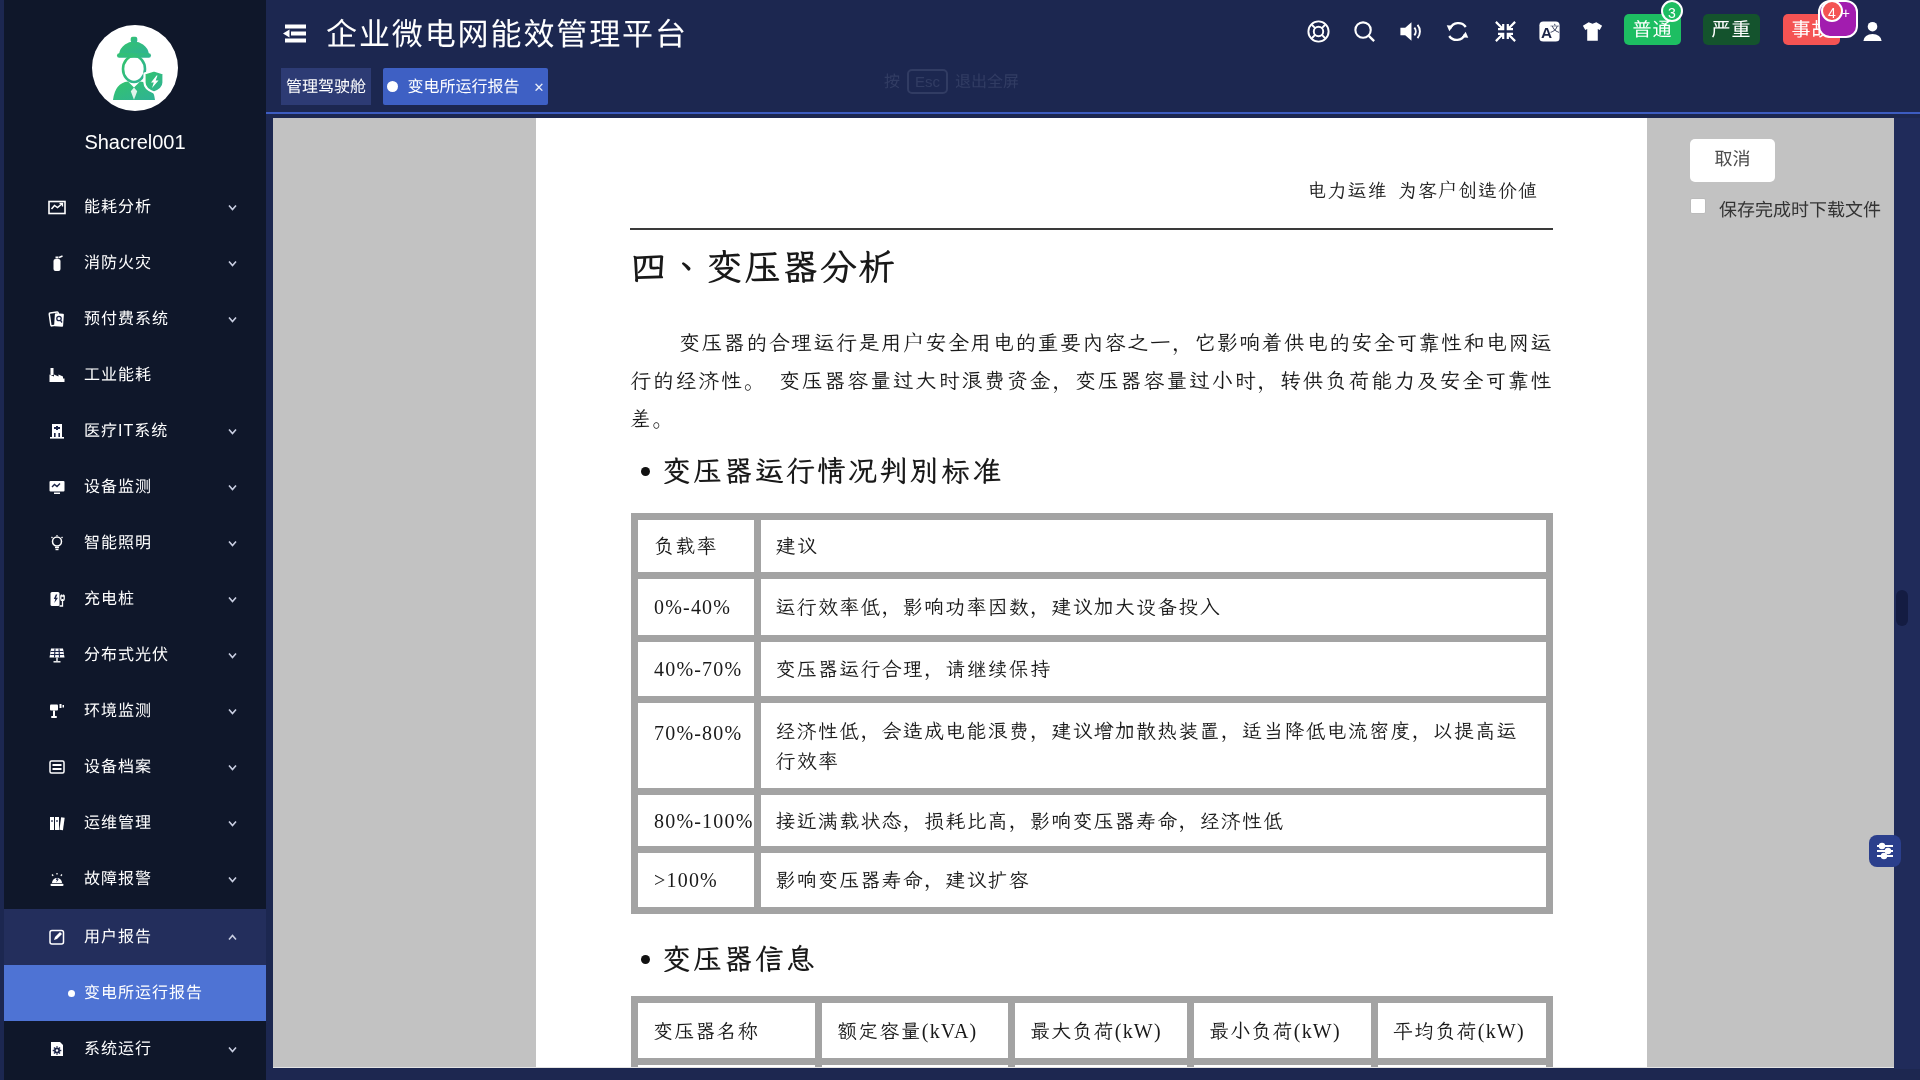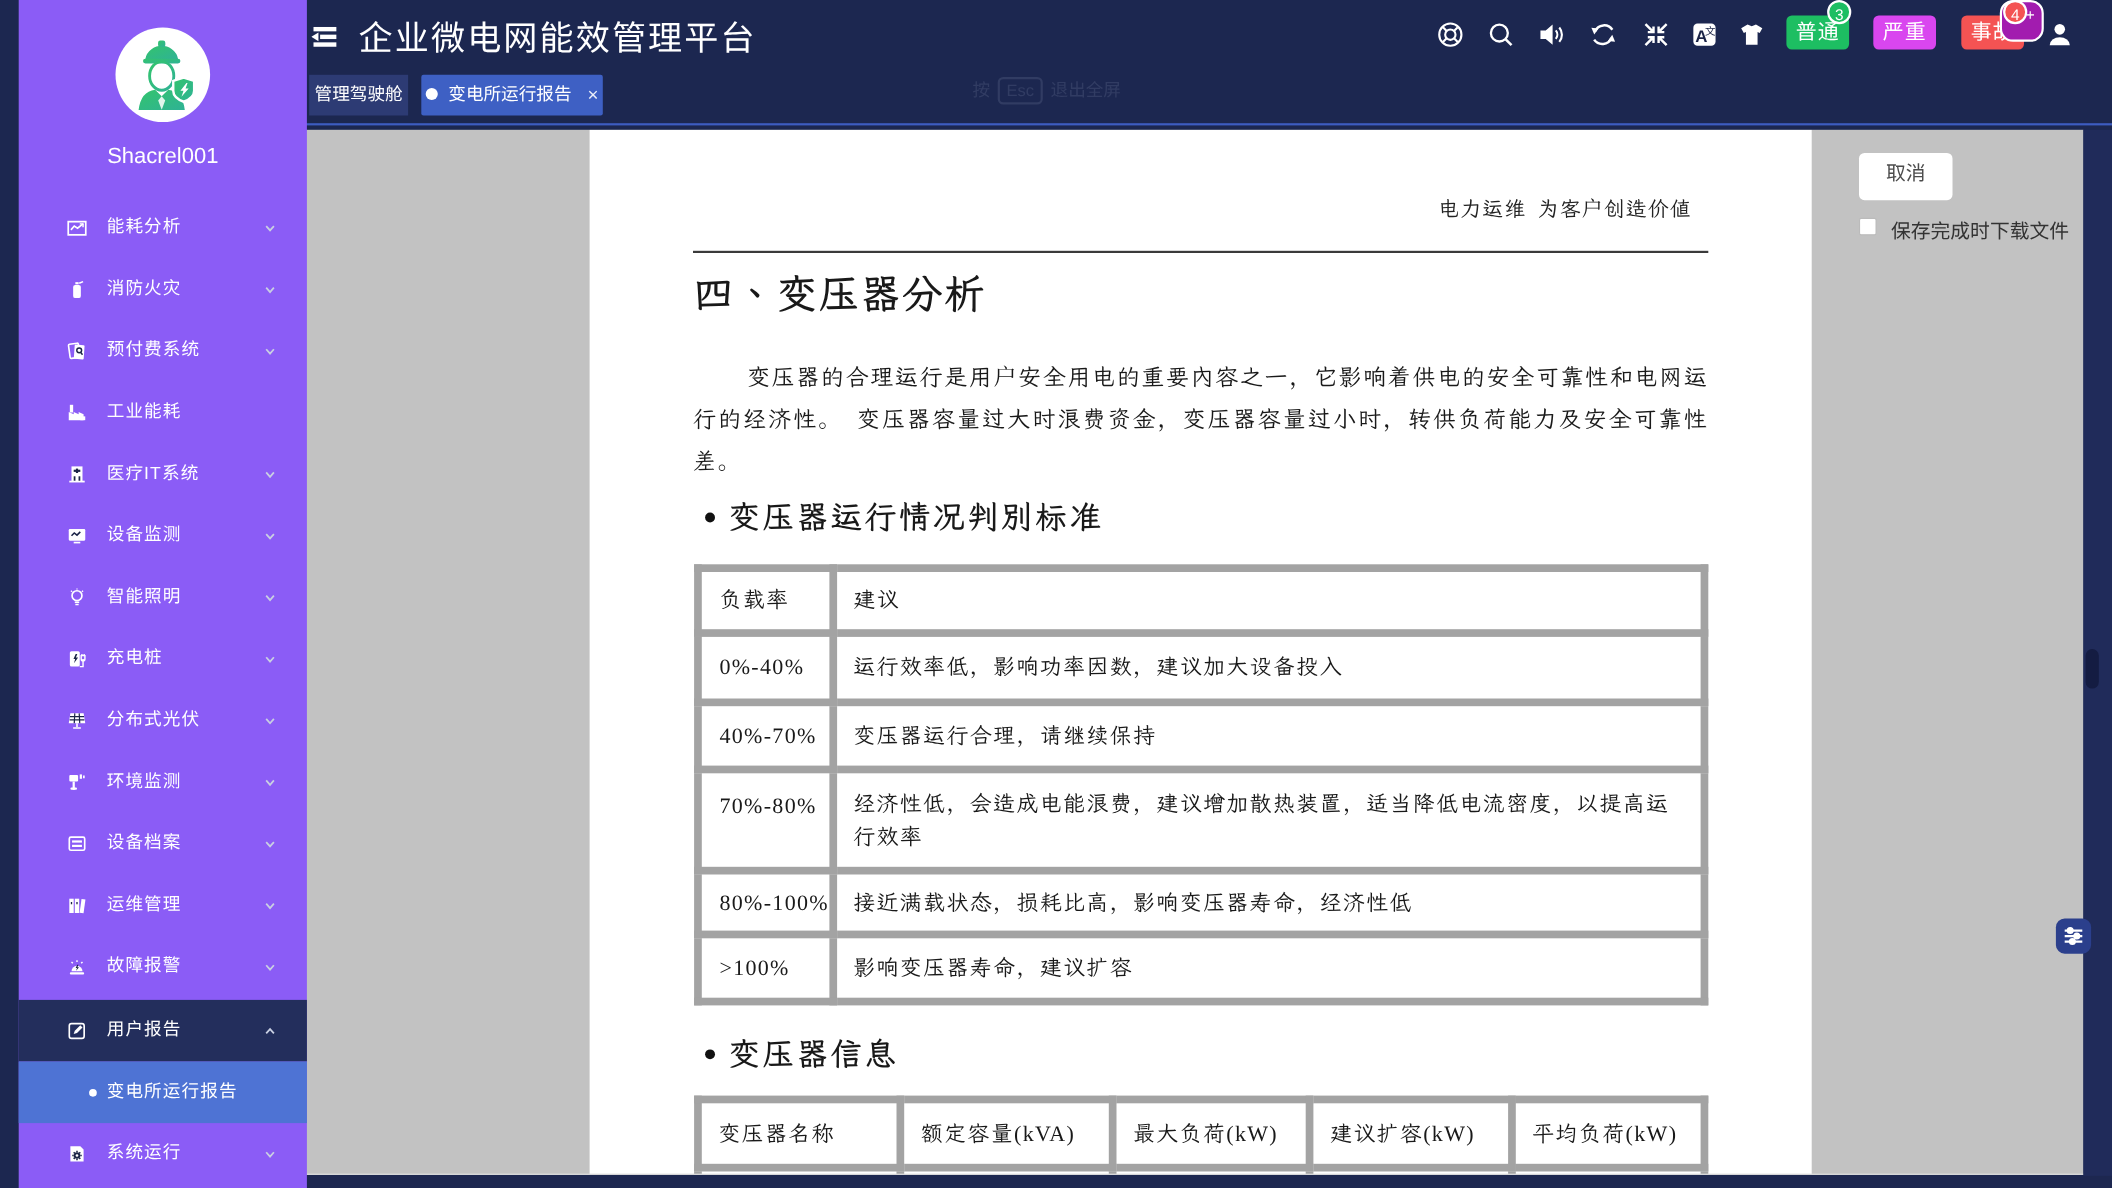--- a/index.html
+++ b/index.html
@@ -1,19 +1,19 @@
 <!DOCTYPE html>
 <html lang="zh-CN"><head>
 <meta charset="utf-8">
 <style>
 *{margin:0;padding:0;box-sizing:border-box}
 html,body{width:1920px;height:1080px;overflow:hidden}
 body{background:#1c2750;font-family:"Liberation Sans",sans-serif;position:relative}
 
-#sidebar{position:absolute;left:17px;top:0;width:262px;height:1080px;background:#8b5cf6;z-index:5}
+#sidebar{position:absolute;left:4px;top:0;width:262px;height:1080px;background:#0f172a;z-index:5}
 #avatar{position:absolute;left:88px;top:25px;width:86px;height:86px;border-radius:50%;background:#fff}
 #uname{position:absolute;left:0;top:131px;width:262px;text-align:center;color:#fff;font-size:20px}
 .mi{position:absolute;left:0;width:262px;height:56px;color:#fff}
 .mi .ic{position:absolute;left:44px;top:19px;width:18px;height:18px}
 .mi .tx{position:absolute;left:80px;top:0;line-height:56px;font-size:16px;letter-spacing:1px}
 .mi .ch{position:absolute;right:28px;top:23px;width:11px;height:11px}
 .chev{width:11px;height:11px;fill:none;stroke:#c9cfe2;stroke-width:1.6}
 
 #hamb{position:absolute;left:283px;top:24px;width:23px;height:19px}
 #title{position:absolute;left:326px;top:9px;color:#fff;font-size:31px;letter-spacing:1.9px}
@@ -110,21 +110,21 @@
   </svg>
 <svg class="hic" style="left:1580px" viewBox="0 0 26 26">
     <path d="M9 3.5 L13 5 L17 3.5 L23 7 L20.5 11.5 L18.5 10.5 V22.5 H7.5 V10.5 L5.5 11.5 L3 7 Z" fill="#fff"></path>
   </svg>
 <svg class="hic" style="left:1860px" viewBox="0 0 26 26">
     <circle cx="13" cy="8" r="5" fill="#fff"></circle>
     <path d="M3.5 23 a9.5 7.5 0 0 1 19 0 Z" fill="#fff"></path>
   </svg>
 <div class="abtn" style="left:1624px;width:57px;background:#1dbe62">普通</div>
 <div class="badge" style="left:1661px;top:0;width:22px;height:22px;line-height:22px;border-radius:50%;background:#1dbe62">3</div>
-<div class="abtn" style="left:1703px;width:57px;background:#d946ef">严重</div>
+<div class="abtn" style="left:1703px;width:57px;background:#14532d">严重</div>
 <div class="badge" style="left:1818px;top:0;width:40px;height:38px;line-height:22px;border-radius:12px;background:#a21caf">99+</div>
 <div class="abtn" style="left:1783px;width:57px;background:#f45353">事故</div>
 <div class="badge" style="left:1821px;top:0;width:22px;height:22px;line-height:22px;border-radius:50%;background:#f45353">4</div>
 
 <div id="sidebar">
 <div id="avatar"><svg width="86" height="86" viewBox="0 0 86 86">
         <defs>
           <linearGradient id="gw" x1="0" y1="0" x2="1" y2="1">
             <stop offset="0" stop-color="#33c46d"></stop>
             <stop offset="1" stop-color="#2fb295"></stop>
@@ -374,21 +374,21 @@
           </tr>
 </tbody>
       </table>
 <div class="bh" style="left:105px;top:824px;line-height:34px"><span class="dot"></span>变压器信息</div>
 <table id="t2">
 <tbody>
           <tr style="height:62px">
             <td style="width:184px">变压器名称</td>
             <td style="width:193px">额定容量(kVA)</td>
             <td style="width:179px">最大负荷(kW)</td>
-            <td style="width:184px">建议扩容(kW)</td>
+            <td style="width:184px">最小负荷(kW)</td>
             <td>平均负荷(kW)</td>
           </tr>
 <tr style="height:40px">
             <td></td>
             <td></td>
             <td></td>
             <td></td>
             <td></td>
           </tr>
 </tbody>

